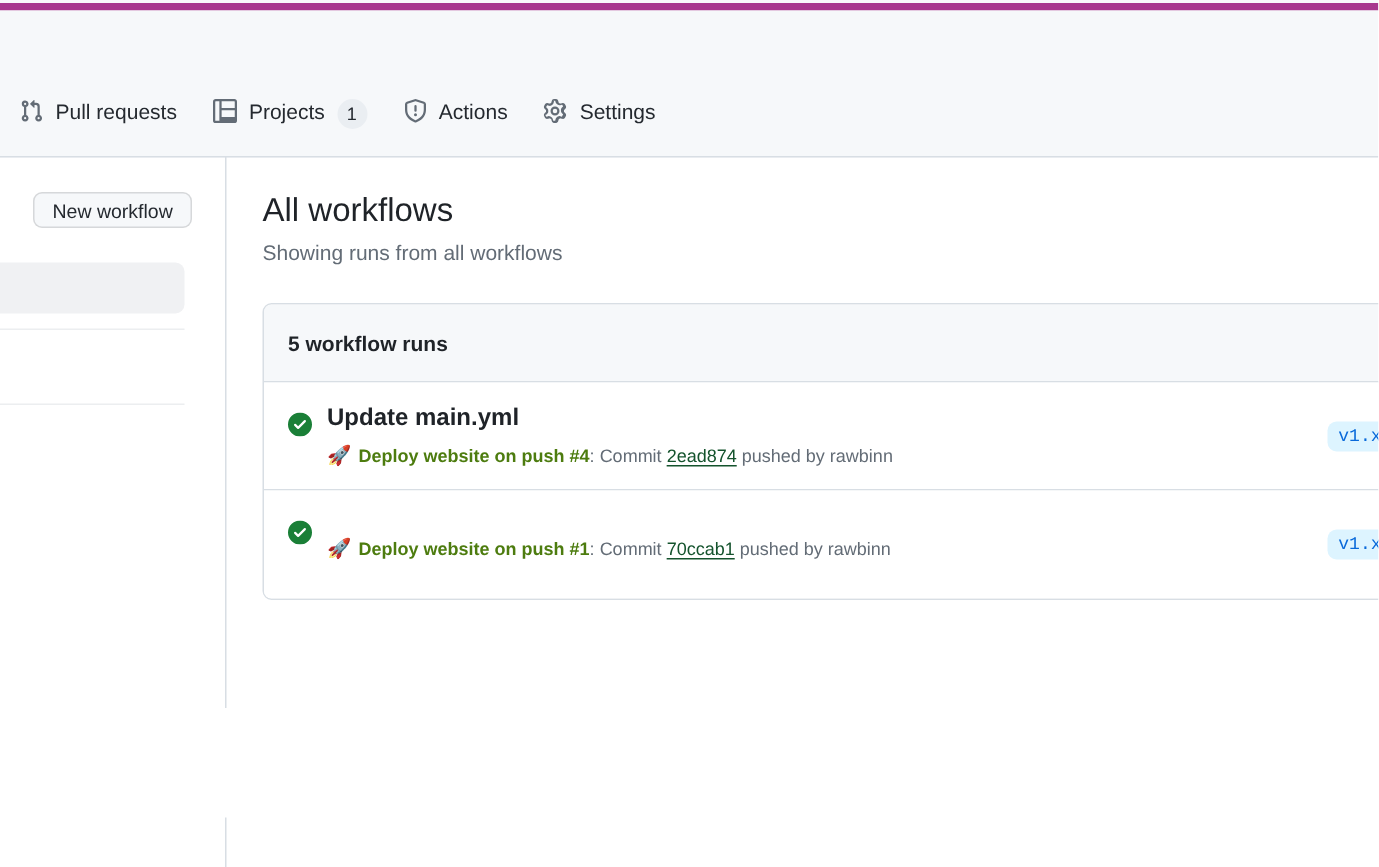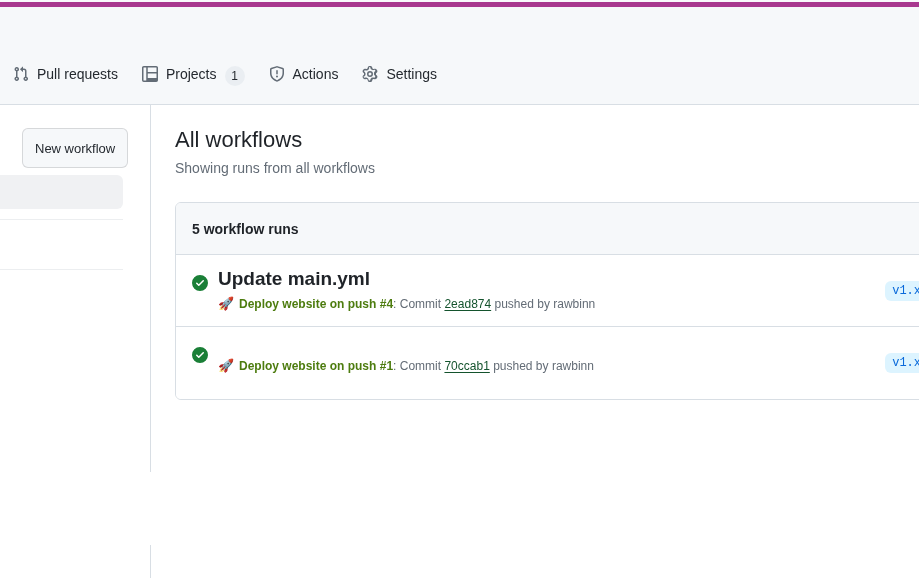--- a/index.html
+++ b/index.html
@@ -124,21 +124,21 @@
     position: absolute;
     left: -135px;
     top: 118px;
     width: 258px;
   }
 
   .new-workflow-btn {
     position: absolute;
     left: 157px;
     top: 10px;
-    height: 40px;
+    height: 24px;
     padding: 0 12px;
     display: inline-flex;
     align-items: center;
     background: #f6f8fa;
     border: 1px solid rgba(31,35,40,0.15);
     border-radius: 6px;
     font-size: 13px;
     color: #24292f;
     white-space: nowrap;
     box-sizing: border-box;
@@ -258,21 +258,21 @@
     align-items: center;
     justify-content: center;
   }
 
   .run-body {
     flex: 1 1 auto;
     min-width: 0;
   }
 
   .run-title {
-    font-size: 19px;
+    font-size: 16px;
     font-weight: 600;
     color: #1f2328;
     line-height: 20px;
     white-space: nowrap;
   }
 
   .run-meta {
     margin-top: 6px;
     font-size: 12px;
     line-height: 18px;

